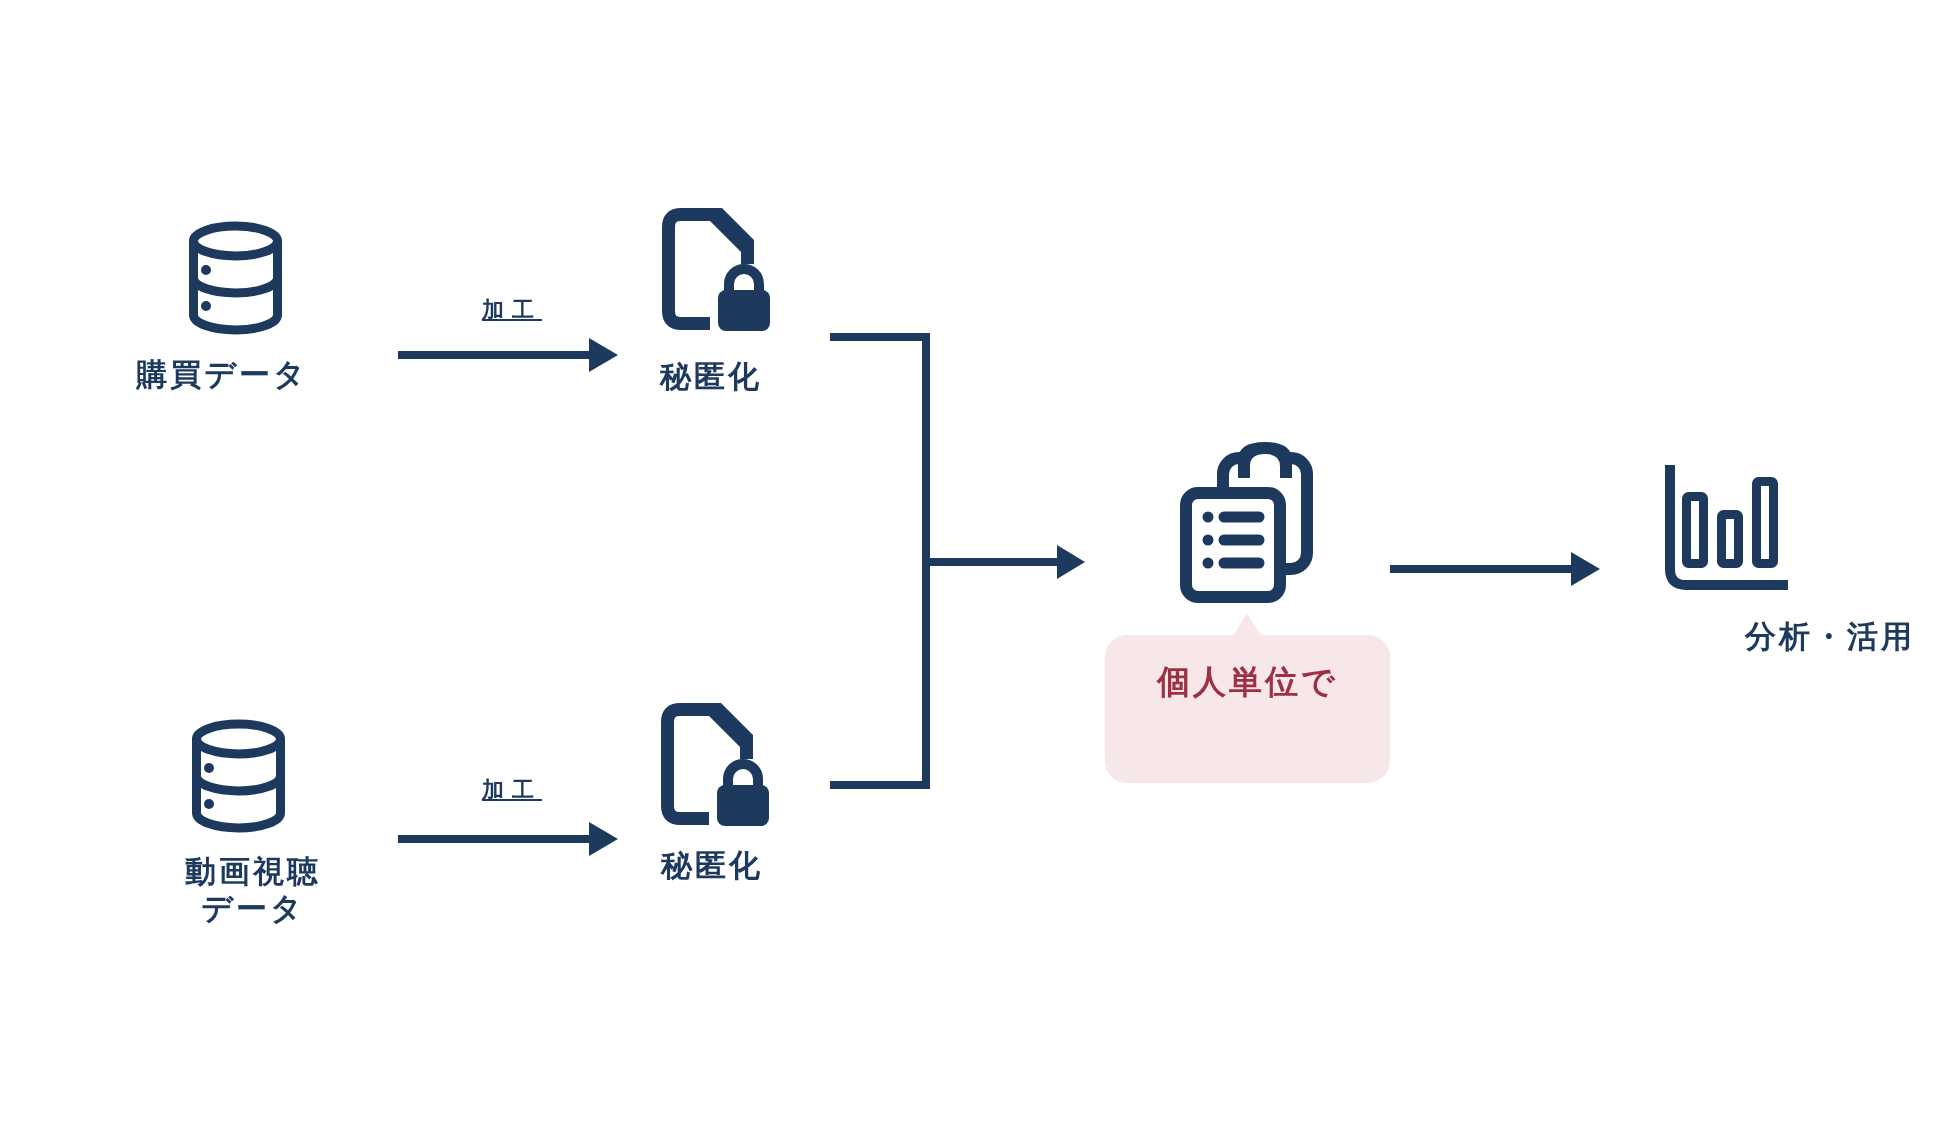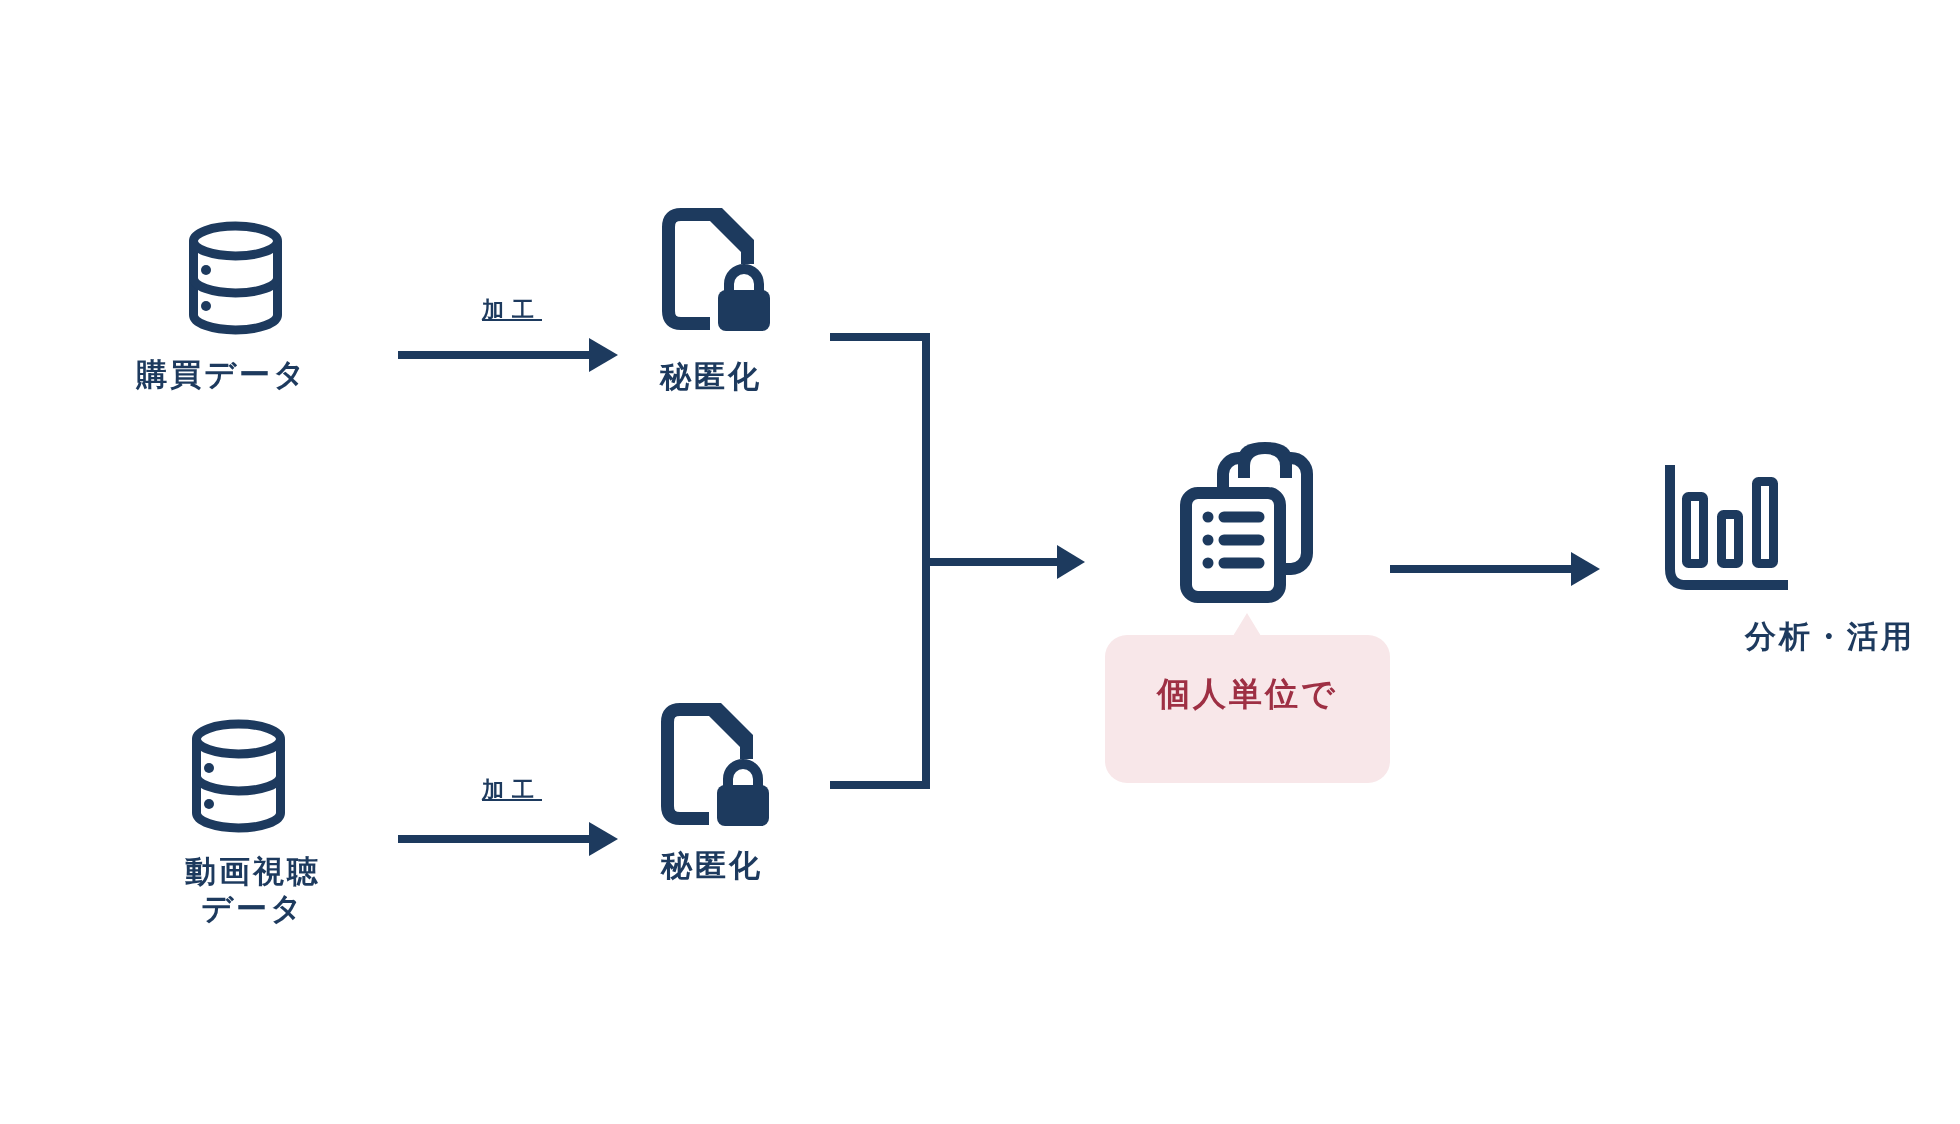--- a/index.html
+++ b/index.html
@@ -31,21 +31,21 @@
   .callout{
     position:absolute;left:1105px;top:635px;width:285px;height:148px;
     background:var(--callout-bg);border-radius:22px;
   }
   .callout-pointer{
     position:absolute;left:128px;top:-22px;width:0;height:0;
     border-left:14px solid transparent;border-right:14px solid transparent;
     border-bottom:23px solid var(--callout-bg);
   }
   .callout-text{
-    width:100%;padding-top:37px;text-align:center;
+    width:100%;padding-top:25px;text-align:center;
     color:var(--callout-text);font-weight:700;font-size:33px;line-height:44px;
     letter-spacing:3px;
   }
 </style>
 </head>
 <body>
 
 <svg class="abs" style="left:188px;top:222px;" width="95" height="112" viewBox="0 0 95 112">
   <ellipse class="s" stroke-width="9" cx="47.5" cy="19" rx="42" ry="15"></ellipse>
   <path class="s" stroke-width="9" d="M 5.5 19 V 93 A 42 15 0 0 0 89.5 93 V 19"></path>

